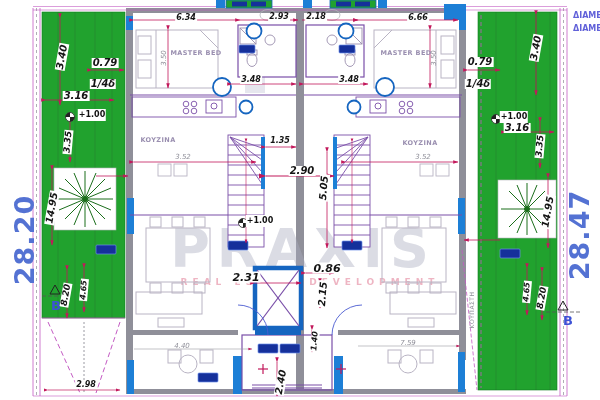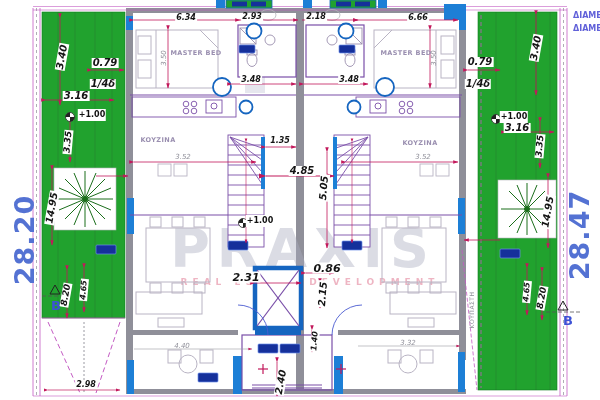--- a/index.html
+++ b/index.html
@@ -431,41 +431,41 @@
   <div class="lb dim rot85" style="left:540px;top:146px">3.35</div>
   <div class="lb dim md rot80" style="left:548px;top:212px">14.95</div>
   <div class="lb dim sm rot85" style="left:527px;top:292px">4.65</div>
   <div class="lb dim rot80" style="left:542px;top:298px">8.20</div>
   <div class="lb secb plain" style="left:568px;top:320px">B</div>
   <div class="lb corner" style="left:573px;top:12px">ΔΙΑΜΕΡΟ</div>
   <div class="lb corner" style="left:573px;top:25px">ΔΙΑΜΕΡΟ</div>
   <div class="lb note rot90" style="left:472px;top:310px">ΚΟΥΠΑΣΤΗ</div>
 
   <div class="lb dim sm" style="left:186px;top:18px">6.34</div>
-  <div class="lb dim sm" style="left:252px;top:17px">2.93</div>
+  <div class="lb dim sm" style="left:279px;top:17px">2.93</div>
   <div class="lb dim sm" style="left:316px;top:17px">2.18</div>
   <div class="lb dim sm" style="left:418px;top:18px">6.66</div>
 
   <div class="lb room plain" style="left:196px;top:53px">MASTER BED</div>
   <div class="lb room plain" style="left:406px;top:53px">MASTER BED</div>
   <div class="lb room plain" style="left:158px;top:140px">KOYZINA</div>
   <div class="lb room plain" style="left:420px;top:143px">KOYZINA</div>
 
   <div class="lb gray plain rot90" style="left:164px;top:58px">3.50</div>
   <div class="lb gray plain rot90" style="left:434px;top:58px">3.50</div>
   <div class="lb gray plain" style="left:183px;top:157px">3.52</div>
   <div class="lb gray plain" style="left:423px;top:157px">3.52</div>
   <div class="lb dim sm" style="left:251px;top:80px">3.48</div>
   <div class="lb dim sm" style="left:349px;top:80px">3.48</div>
   <div class="lb dim sm" style="left:280px;top:141px">1.35</div>
-  <div class="lb dim md" style="left:302px;top:171px">4.85</div>
+  <div class="lb dim md" style="left:302px;top:171px">2.90</div>
   <div class="lb dim md rot85" style="left:324px;top:188px">5.05</div>
   <div class="lb lvl" style="left:260px;top:221px">+1.00</div>
   <div class="lb dim lg" style="left:246px;top:277px">2.31</div>
   <div class="lb dim lg" style="left:327px;top:268px">0.86</div>
   <div class="lb dim md rot85" style="left:323px;top:294px">2.15</div>
   <div class="lb dim sm rot85" style="left:315px;top:341px">1.40</div>
   <div class="lb dim md rot80" style="left:281px;top:382px">2.40</div>
   <div class="lb gray plain" style="left:182px;top:346px">4.40</div>
-  <div class="lb gray plain" style="left:408px;top:343px">3.32</div>
+  <div class="lb gray plain" style="left:408px;top:343px">7.59</div>
 </div>
 
 </div>
 
 </body></html>

